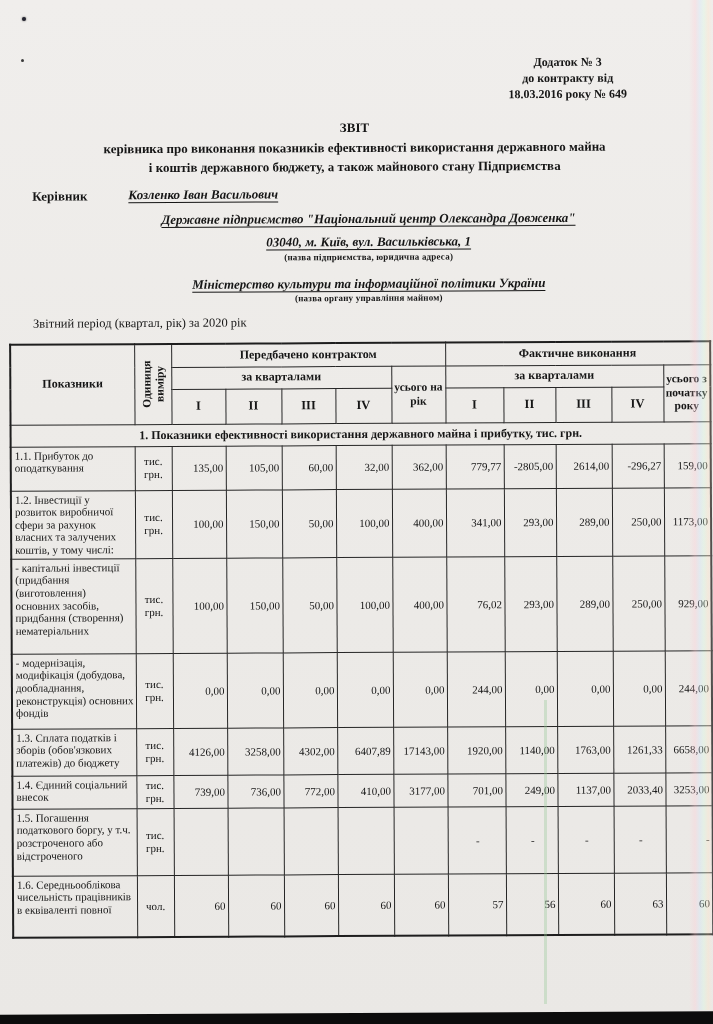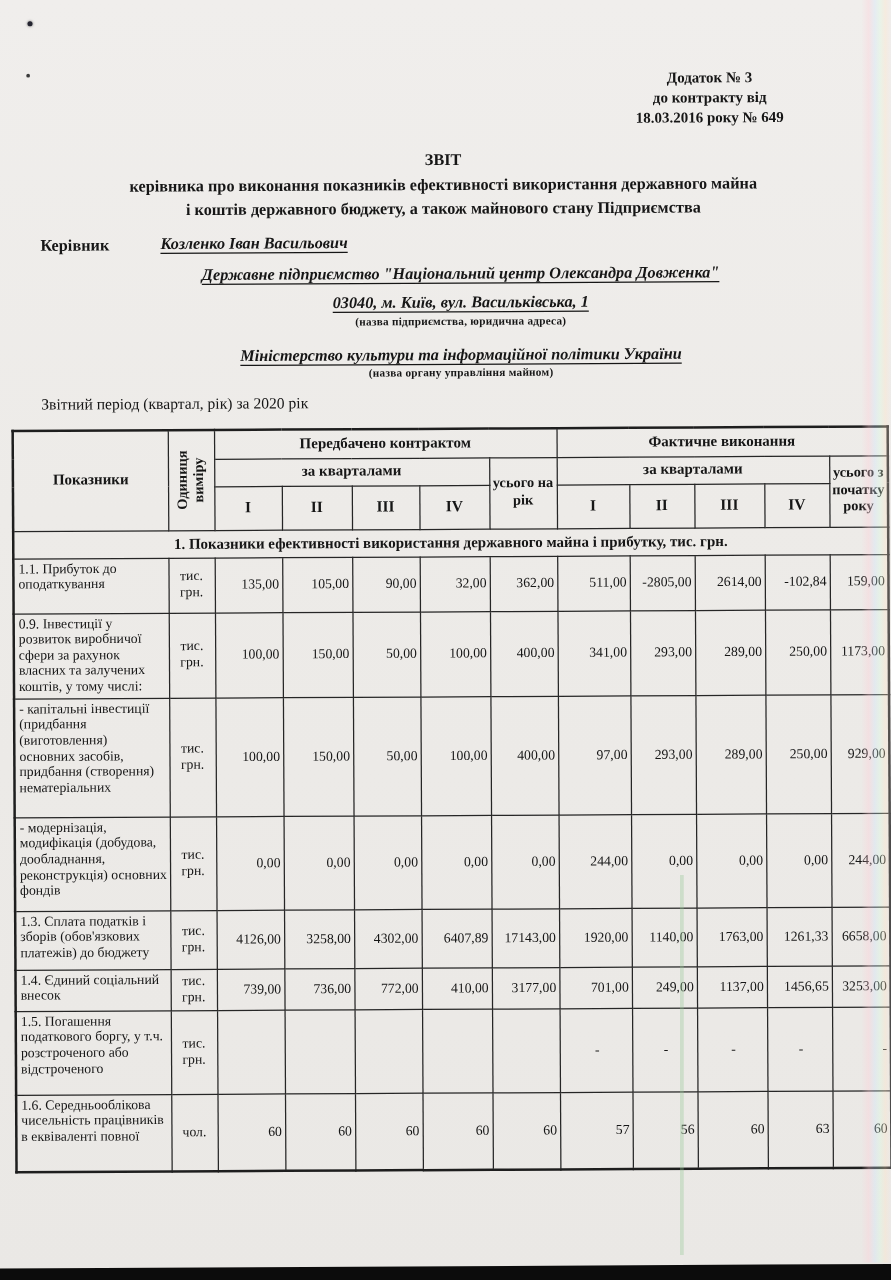--- a/index.html
+++ b/index.html
@@ -148,52 +148,52 @@
     </tr>
     <tr class="sec-row">
       <td colspan="12">1. Показники ефективності використання державного майна і прибутку, тис. грн.</td>
     </tr>
 
     <tr class="r0">
       <td class="lbl">1.1. Прибуток до оподаткування</td>
       <td class="unit">тис. грн.</td>
       <td class="num">135,00</td>
       <td class="num">105,00</td>
-      <td class="num">90,00</td>
+      <td class="num">60,00</td>
       <td class="num">32,00</td>
       <td class="num">362,00</td>
-      <td class="num">511,00</td>
+      <td class="num">779,77</td>
       <td class="num">-2805,00</td>
       <td class="num">2614,00</td>
-      <td class="num">-102,84</td>
+      <td class="num">-296,27</td>
       <td class="num">159,00</td>
     </tr>
     <tr class="r1">
-      <td class="lbl">0.9. Інвестиції у розвиток виробничої сфери за рахунок власних та залучених коштів, у тому числі:</td>
+      <td class="lbl">1.2. Інвестиції у розвиток виробничої сфери за рахунок власних та залучених коштів, у тому числі:</td>
       <td class="unit">тис. грн.</td>
       <td class="num">100,00</td>
       <td class="num">150,00</td>
       <td class="num">50,00</td>
       <td class="num">100,00</td>
       <td class="num">400,00</td>
       <td class="num">341,00</td>
       <td class="num">293,00</td>
       <td class="num">289,00</td>
       <td class="num">250,00</td>
       <td class="num">1173,00</td>
     </tr>
     <tr class="r2">
       <td class="lbl">- капітальні інвестиції (придбання (виготовлення) основних засобів, придбання (створення) нематеріальних</td>
       <td class="unit">тис. грн.</td>
       <td class="num">100,00</td>
       <td class="num">150,00</td>
       <td class="num">50,00</td>
       <td class="num">100,00</td>
       <td class="num">400,00</td>
-      <td class="num">97,00</td>
+      <td class="num">76,02</td>
       <td class="num">293,00</td>
       <td class="num">289,00</td>
       <td class="num">250,00</td>
       <td class="num">929,00</td>
     </tr>
     <tr class="r3">
       <td class="lbl">- модернізація, модифікація (добудова, дообладнання, реконструкція) основних фондів</td>
       <td class="unit">тис. грн.</td>
       <td class="num">0,00</td>
       <td class="num">0,00</td>
@@ -224,21 +224,21 @@
       <td class="lbl">1.4. Єдиний соціальний внесок</td>
       <td class="unit">тис. грн.</td>
       <td class="num">739,00</td>
       <td class="num">736,00</td>
       <td class="num">772,00</td>
       <td class="num">410,00</td>
       <td class="num">3177,00</td>
       <td class="num">701,00</td>
       <td class="num">249,00</td>
       <td class="num">1137,00</td>
-      <td class="num">1456,65</td>
+      <td class="num">2033,40</td>
       <td class="num">3253,00</td>
     </tr>
     <tr class="r6">
       <td class="lbl">1.5. Погашення податкового боргу, у т.ч. розстроченого або відстроченого</td>
       <td class="unit">тис. грн.</td>
       <td class="num"></td>
       <td class="num"></td>
       <td class="num"></td>
       <td class="num"></td>
       <td class="num"></td>

